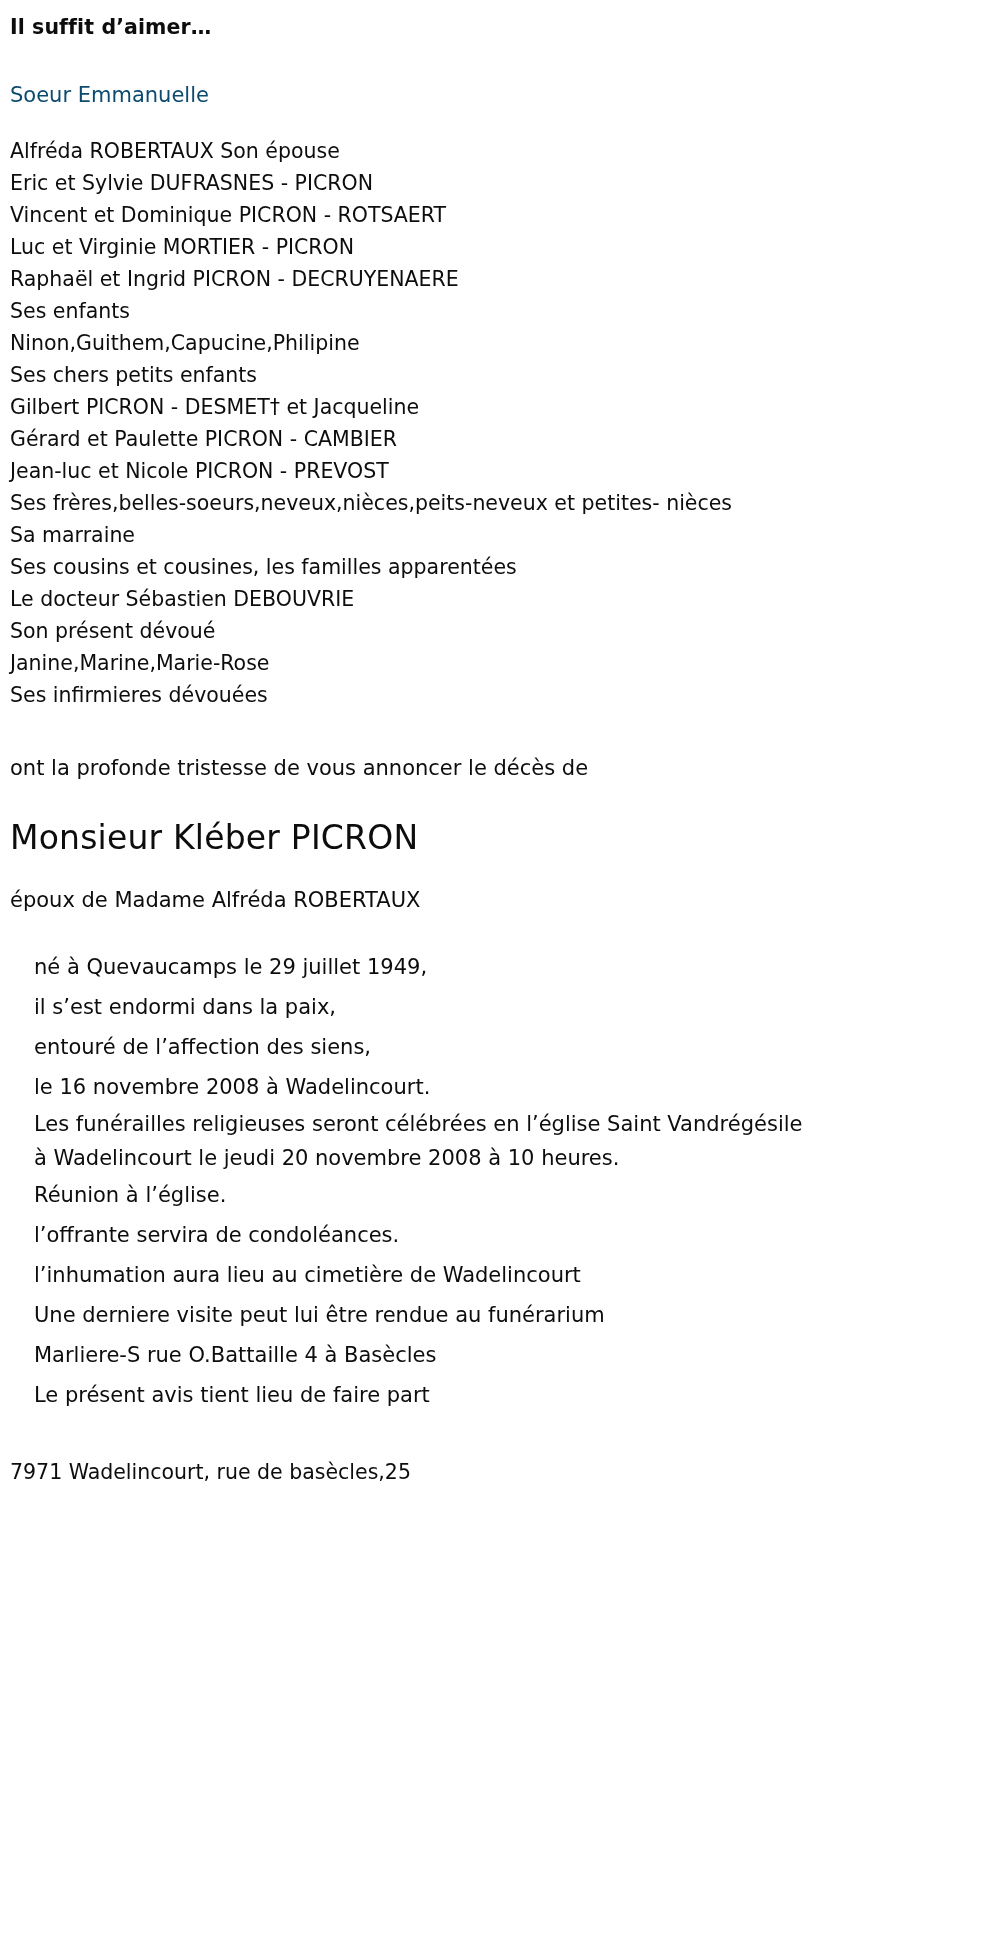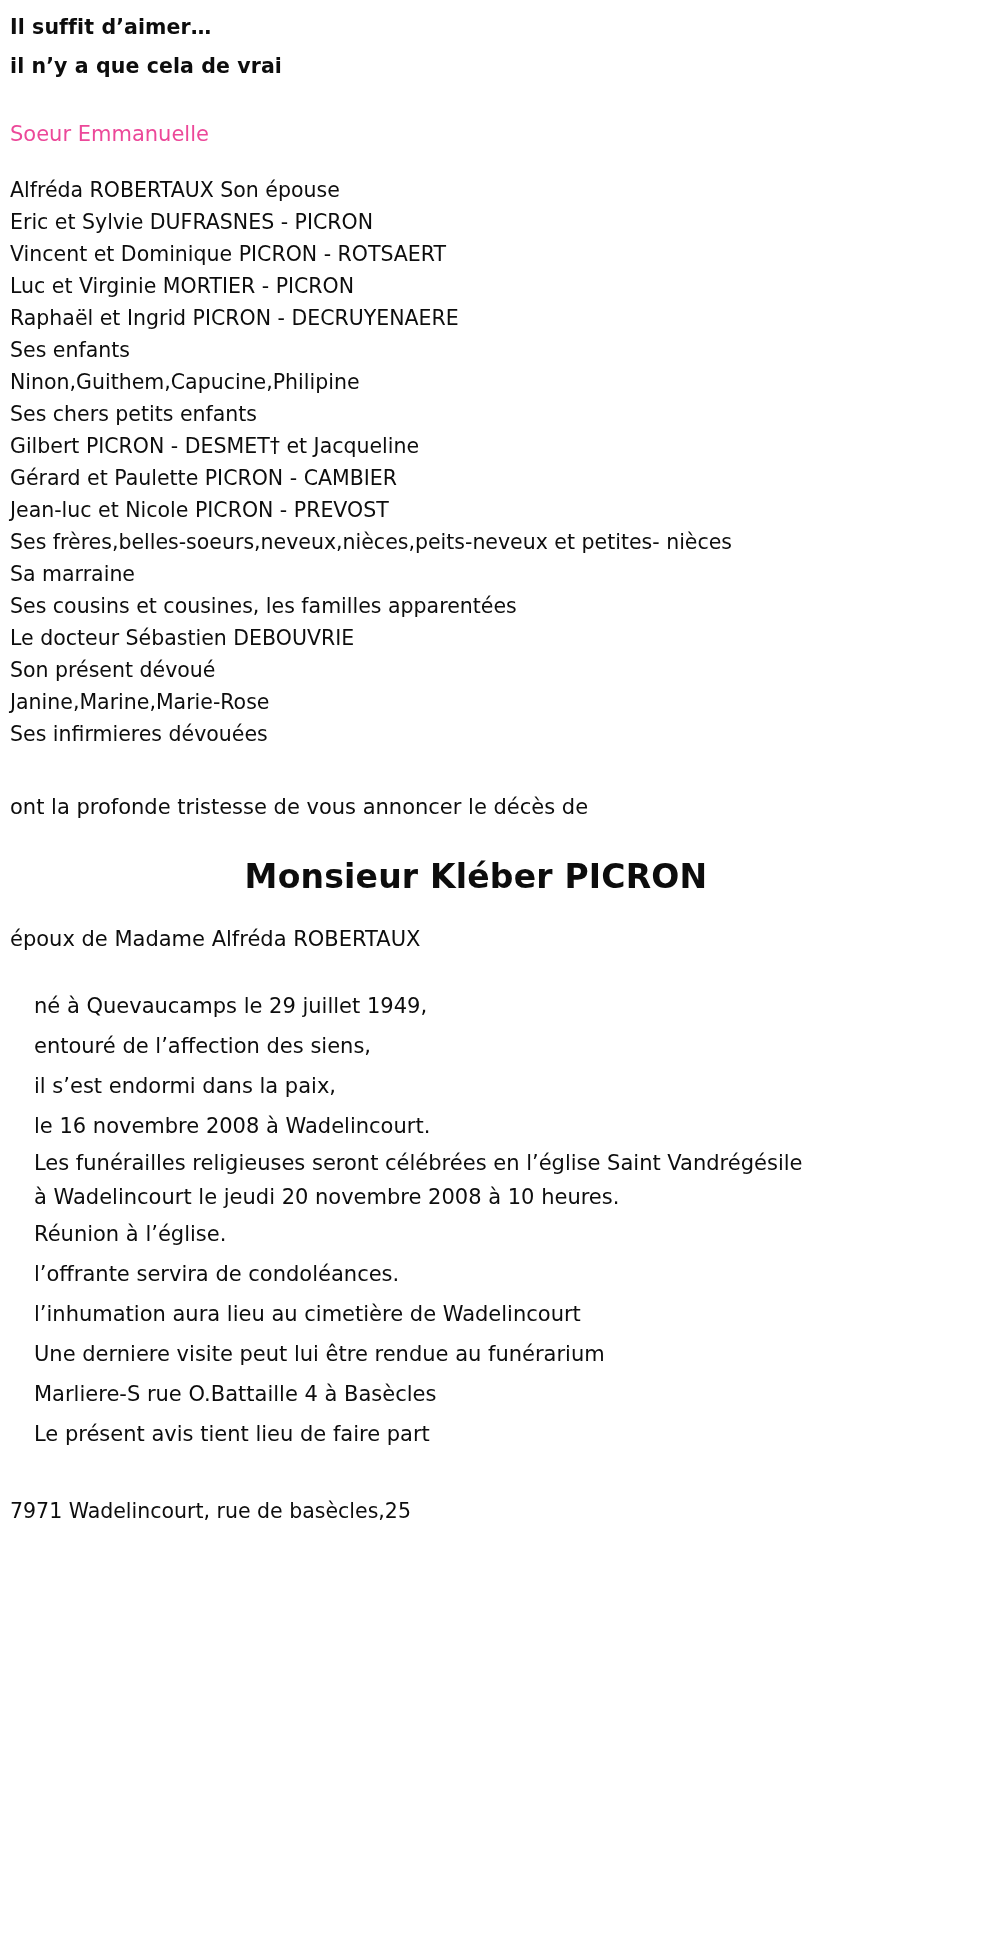--- a/index.html
+++ b/index.html
@@ -25,42 +25,41 @@
     line-height: 39px;
     letter-spacing: 0.1px;
   }
   .spacer-sm { height: 22px; }
   .spacer-md { height: 30px; }
   .spacer-lg { height: 40px; }
 
   .attribution {
     font-size: 21px;
     line-height: 36px;
-    color: #ec4899;
+    color: #0c4a6e;
   }
 
   .family-list {
     font-size: 20.5px;
     line-height: 32px;
   }
   .family-list .line {
     white-space: pre-wrap;
   }
 
   .announce {
     font-size: 21px;
     line-height: 34px;
   }
 
   .deceased-name {
     font-size: 33px;
-    font-weight: bold;
+    font-weight: normal;
     line-height: 46px;
     letter-spacing: 0.2px;
-    text-align: center;
   }
 
   .spouse {
     font-size: 21px;
     line-height: 34px;
   }
 
   .details {
     font-size: 21px;
     line-height: 40px;
@@ -78,21 +77,20 @@
     line-height: 34px;
   }
 </style>
 </head>
 <body>
 
 <div class="page">
 
   <div class="epigraph">
     <div>Il suffit d’aimer…</div>
-    <div>il n’y a que cela de vrai</div>
   </div>
 
   <div class="spacer-md"></div>
 
   <div class="attribution">Soeur Emmanuelle</div>
 
   <div class="spacer-sm"></div>
 
   <div class="family-list">
     <div class="line">Alfréda ROBERTAUX Son épouse</div>
@@ -124,22 +122,22 @@
   <div class="deceased-name">Monsieur Kléber PICRON</div>
 
   <div class="spacer-sm"></div>
 
   <div class="spouse">époux de Madame Alfréda ROBERTAUX</div>
 
   <div class="spacer-md"></div>
 
   <div class="details">
     <div class="line">né à Quevaucamps le 29 juillet 1949,</div>
+    <div class="line">il s’est endormi dans la paix,</div>
     <div class="line">entouré de l’affection des siens,</div>
-    <div class="line">il s’est endormi dans la paix,</div>
     <div class="line">le 16 novembre 2008 à Wadelincourt.</div>
   </div>
 
   <div class="details">
     <div class="line tight">Les funérailles religieuses seront célébrées en l’église Saint Vandrégésile</div>
     <div class="line tight">à Wadelincourt le jeudi 20 novembre 2008 à 10 heures.</div>
   </div>
 
   <div class="details">
     <div class="line">Réunion à l’église.</div>

